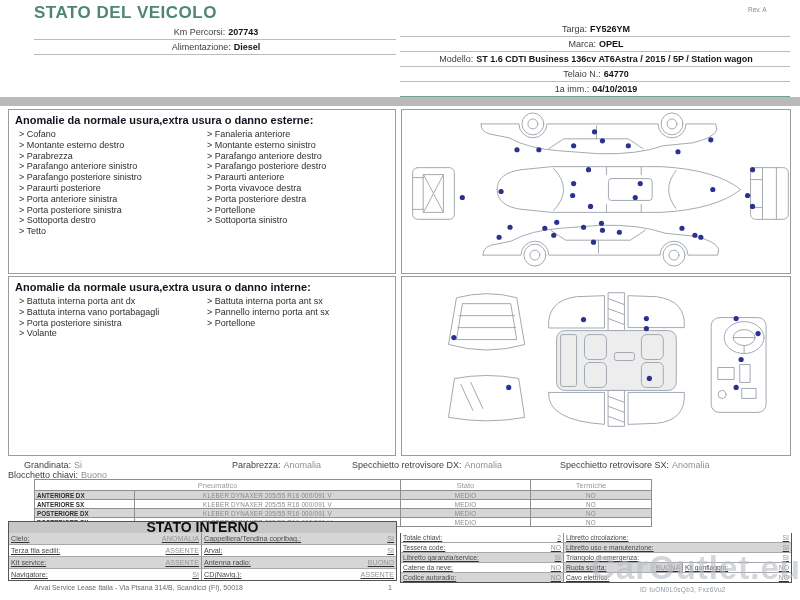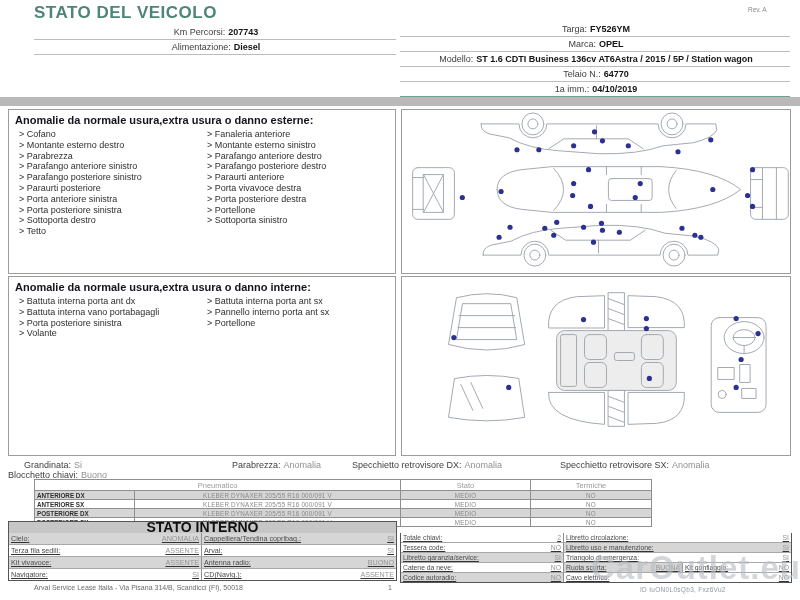--- a/index.html
+++ b/index.html
@@ -304,21 +304,21 @@
           <span class="lab">Terza fila sedili:</span>
           <span class="val">ASSENTE</span>
         </div>
       <div class="bcell" style="width:194px">
           <span class="lab">Arval:</span>
           <span class="val">SI</span>
         </div>
     </div>
     <div class="brow">
       <div class="bcell cellg" style="width:193px">
-          <span class="lab">Kit vivavoce:</span>
+          <span class="lab">Kit service:</span>
           <span class="val">ASSENTE</span>
         </div>
       <div class="bcell cellg" style="width:194px">
           <span class="lab">Antenna radio:</span>
           <span class="val">BUONO</span>
         </div>
     </div>
     <div class="brow">
       <div class="bcell" style="width:193px">
           <span class="lab">Navigatore:</span>

